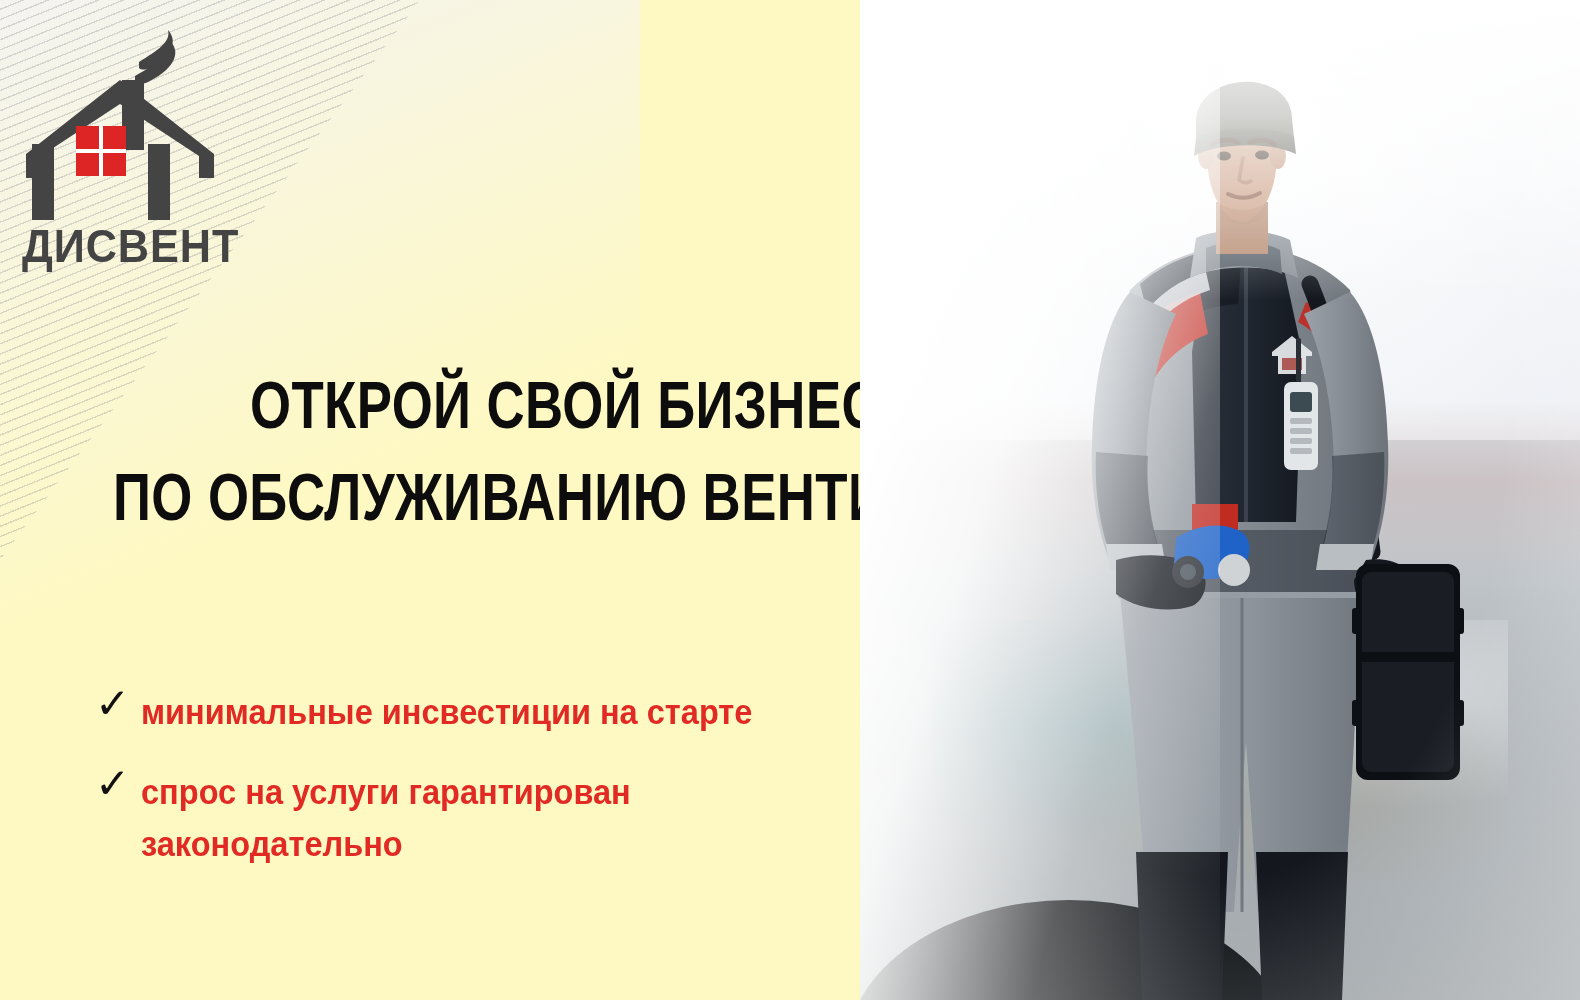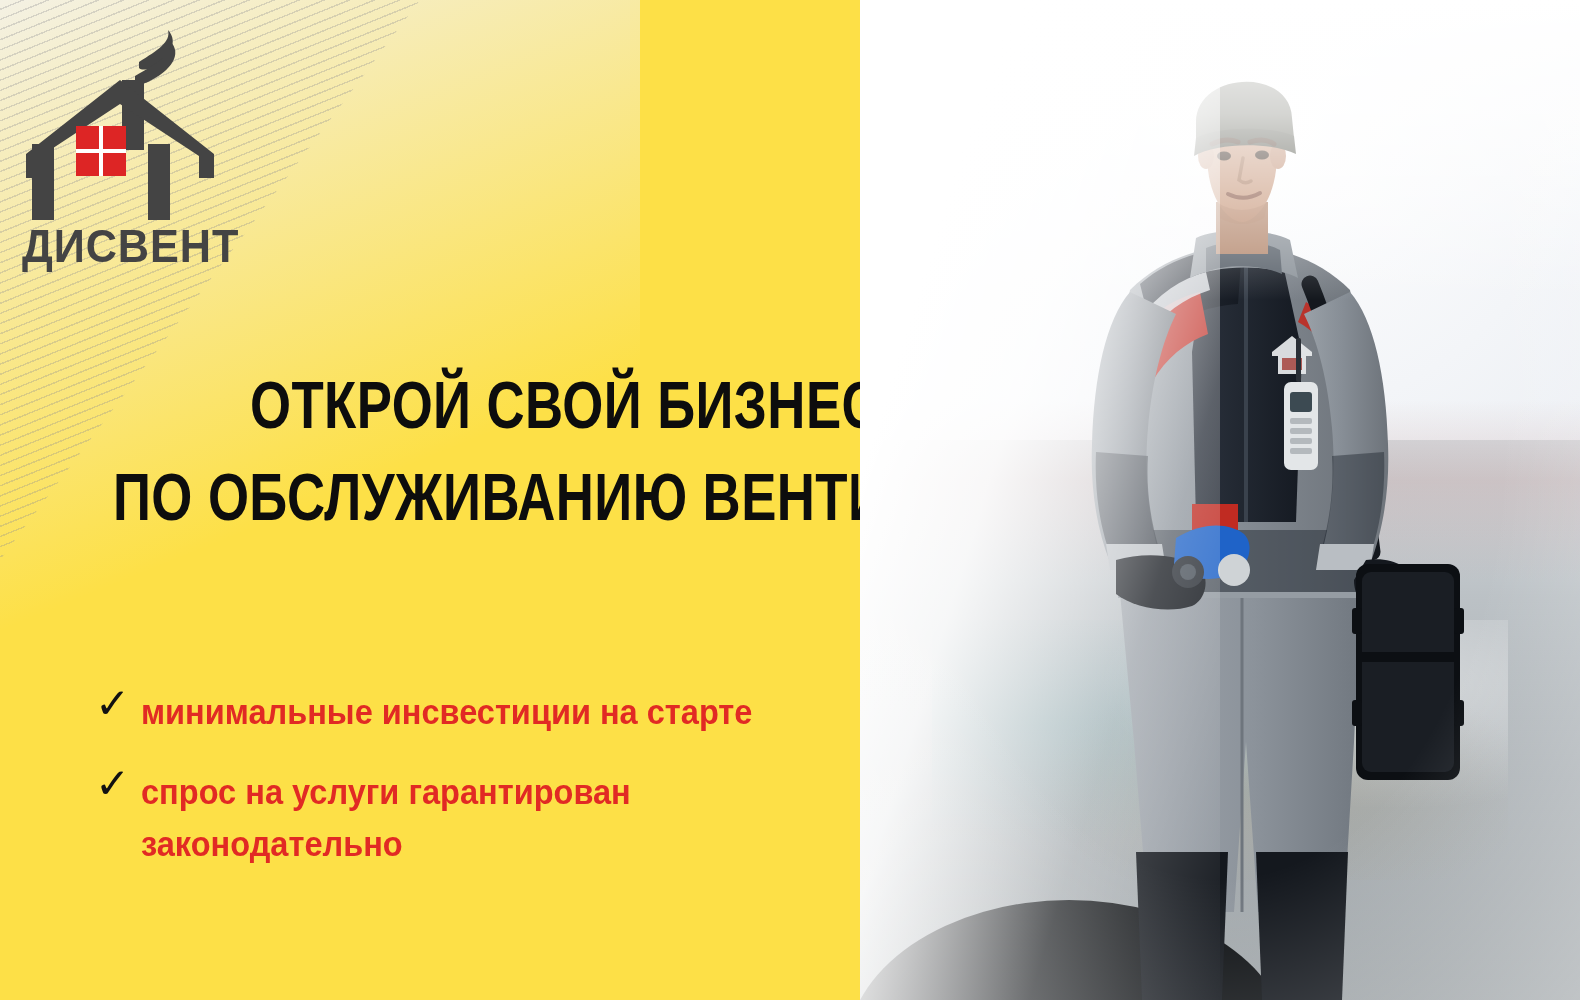--- a/index.html
+++ b/index.html
@@ -4,21 +4,21 @@
 <title>ДИСВЕНТ — Открой свой бизнес</title>
 <style>
   html,body{margin:0;padding:0;}
   body{
     width:1580px;height:1000px;
     font-family:"Liberation Sans","DejaVu Sans",sans-serif;
     background:#ffffff;overflow:hidden;
   }
   .banner{
     position:relative;width:1580px;height:1000px;
-    background:#fde047;overflow:hidden;
+    background:#fef9c3;overflow:hidden;
   }
 
   
   .stripes{
     position:absolute;left:0;top:0;width:520px;height:620px;
     background:repeating-linear-gradient(
         158deg,
         rgba(0,0,0,0) 0px,
         rgba(0,0,0,0) 8px,
         rgba(140,140,145,0.30) 8px,

